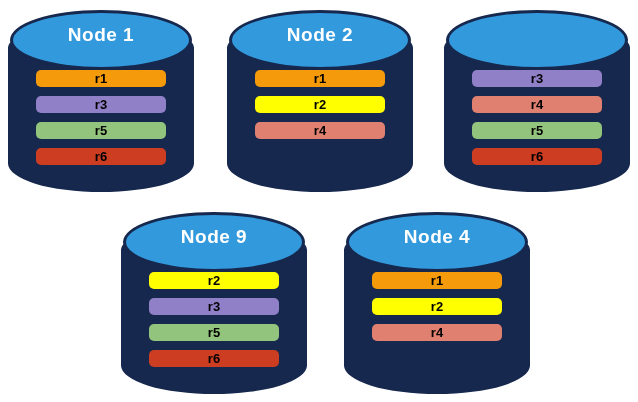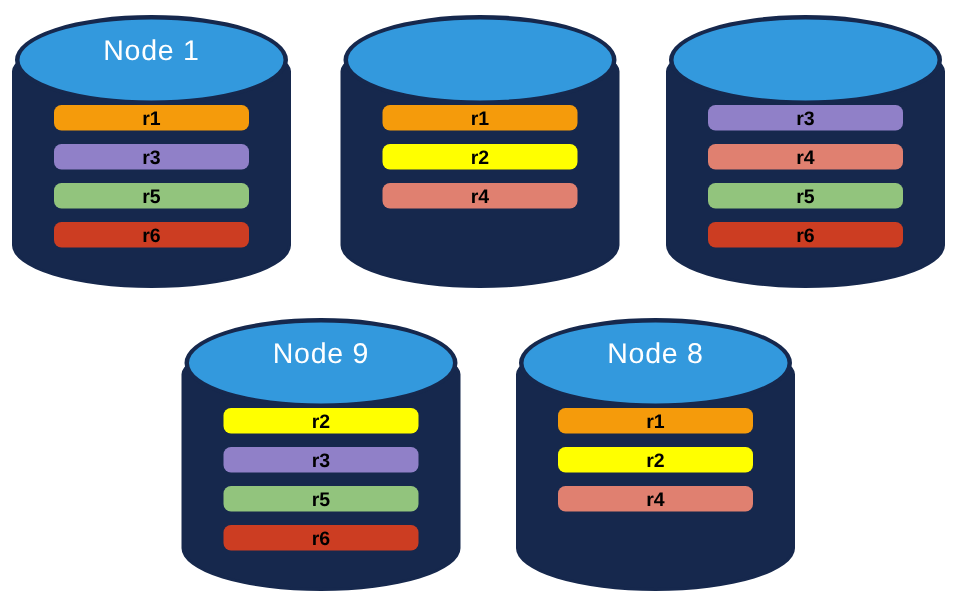--- a/index.html
+++ b/index.html
@@ -57,21 +57,21 @@
   }
 
   .node-label {
     position: absolute;
     left: 0;
     top: 16px;
     width: 186px;
     text-align: center;
     color: #ffffff;
     font-size: 19px;
-    font-weight: normal;
+    font-weight: bold;
     letter-spacing: 0.5px;
     z-index: 4;
     pointer-events: none;
   }
 
   .replica-stack {
     position: absolute;
     left: 28px;
     top: 62px;
     width: 130px;
@@ -102,20 +102,21 @@
       <div class="replica-stack">
         <div class="replica" style="background: rgb(245, 155, 11);">r1</div>
         <div class="replica" style="background: rgb(144, 128, 200);">r3</div>
         <div class="replica" style="background: rgb(146, 196, 125);">r5</div>
         <div class="replica" style="background: rgb(204, 61, 34);">r6</div>
       </div>
     </div>
     <div class="node" style="left: 227px; top: 8px;">
       <div class="node-body"></div>
       <div class="node-top"></div>
+      <div class="node-label">Node  2</div>
       <div class="replica-stack">
         <div class="replica" style="background: rgb(245, 155, 11);">r1</div>
         <div class="replica" style="background: rgb(255, 255, 0);">r2</div>
         <div class="replica" style="background: rgb(224, 128, 112);">r4</div>
       </div>
     </div>
     <div class="node" style="left: 444px; top: 8px;">
       <div class="node-body"></div>
       <div class="node-top"></div>
       <div class="replica-stack">
@@ -132,20 +133,20 @@
       <div class="replica-stack">
         <div class="replica" style="background: rgb(255, 255, 0);">r2</div>
         <div class="replica" style="background: rgb(144, 128, 200);">r3</div>
         <div class="replica" style="background: rgb(146, 196, 125);">r5</div>
         <div class="replica" style="background: rgb(204, 61, 34);">r6</div>
       </div>
     </div>
     <div class="node" style="left: 344px; top: 210px;">
       <div class="node-body"></div>
       <div class="node-top"></div>
-      <div class="node-label">Node  8</div>
+      <div class="node-label">Node  4</div>
       <div class="replica-stack">
         <div class="replica" style="background: rgb(245, 155, 11);">r1</div>
         <div class="replica" style="background: rgb(255, 255, 0);">r2</div>
         <div class="replica" style="background: rgb(224, 128, 112);">r4</div>
       </div>
     </div>
   </div>
 
 </body></html>

